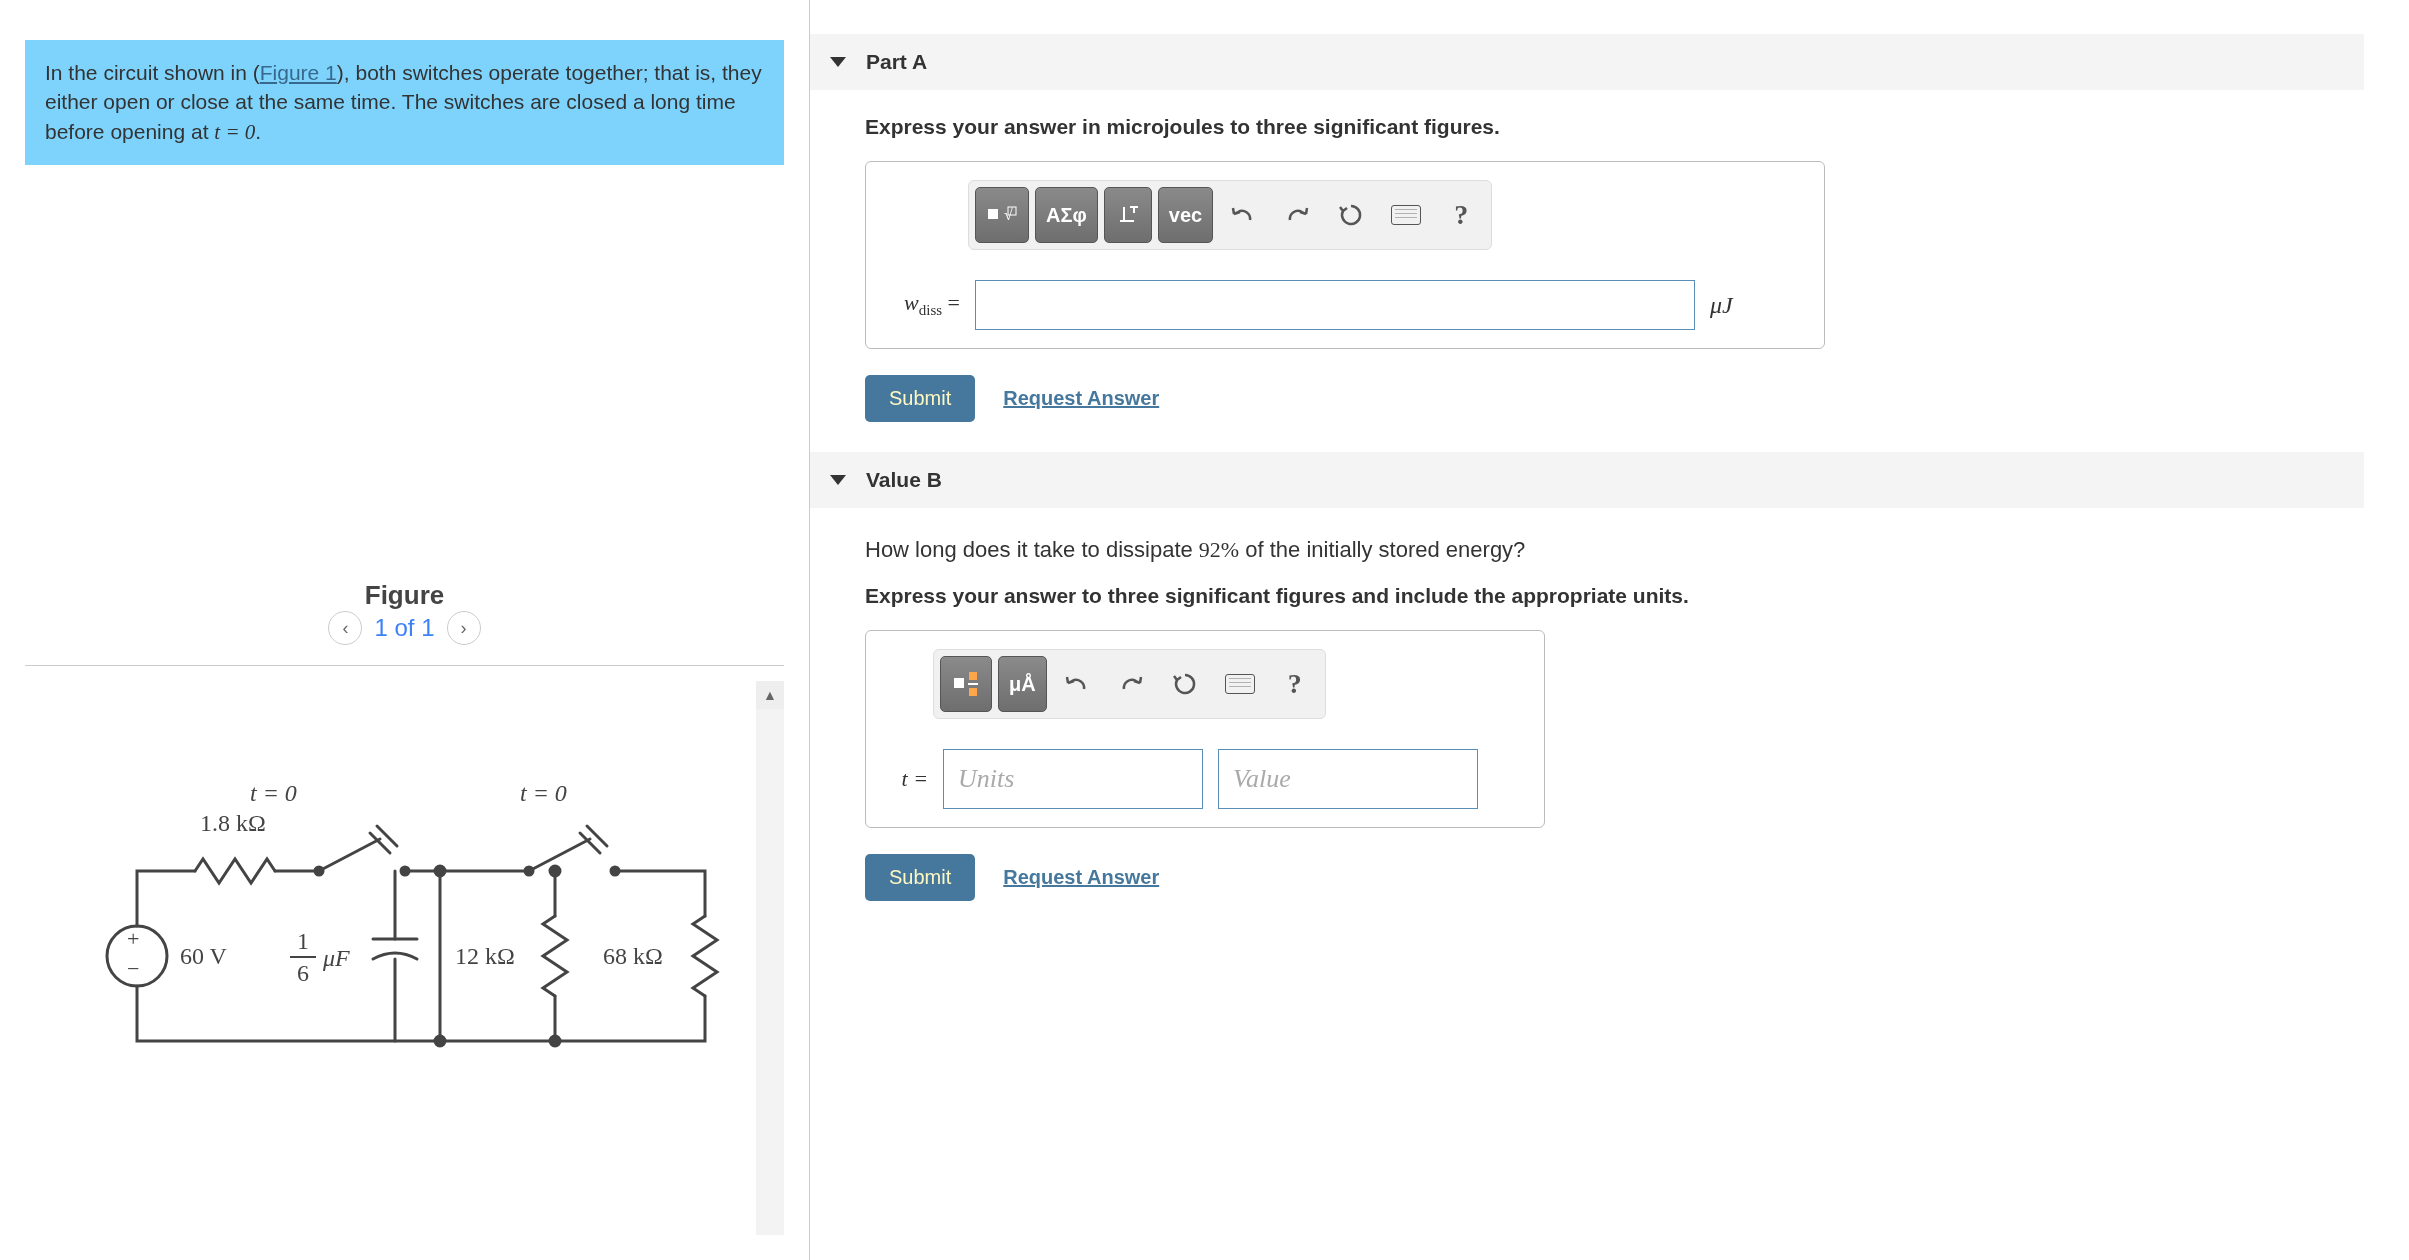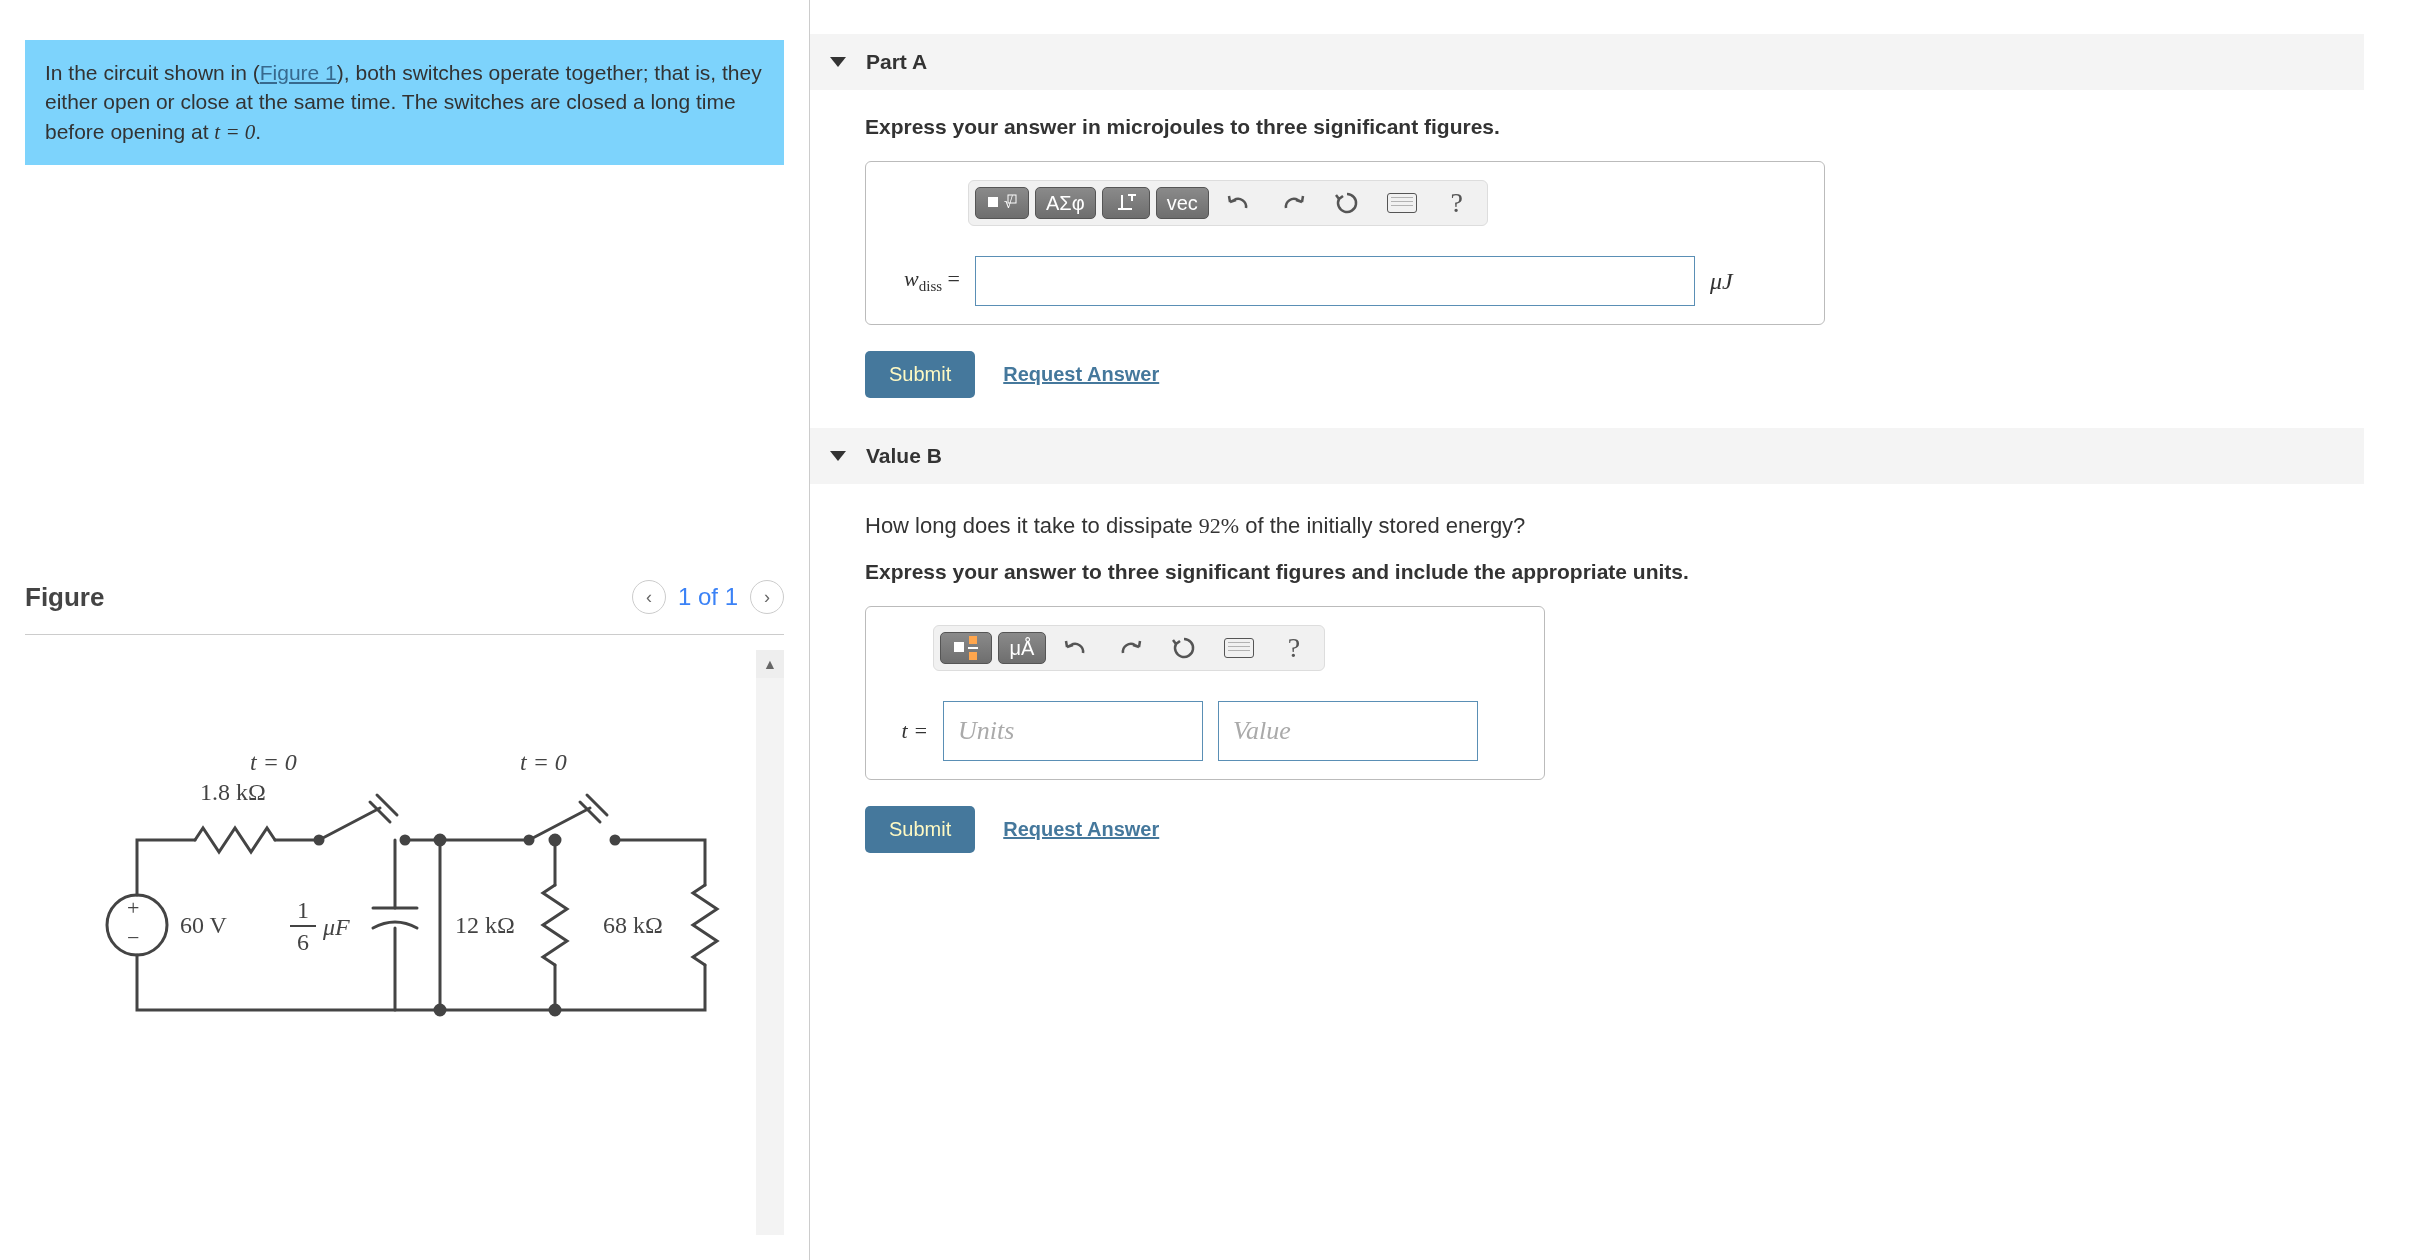--- a/index.html
+++ b/index.html
@@ -24,23 +24,23 @@
     background: #7dd3fc;
     padding: 18px 20px;
     margin-bottom: 25px;
     line-height: 1.4;
     font-size: 21px;
   }
   .intro-box a { color: #37698e; text-decoration: underline; }
   .figure-header {
     display: flex;
     align-items: center;
-    justify-content: space-between;
     margin-top: 390px;
     padding-bottom: 10px;
+    flex-direction: column;
   }
   .figure-title { font-size: 26px; font-weight: bold; color: #444; }
   .fig-nav { display: flex; align-items: center; gap: 12px; }
   .nav-btn {
     width: 34px; height: 34px;
     border: 1px solid #ccc; border-radius: 50%;
     background: #fff;
     display: flex; align-items: center; justify-content: center;
     font-size: 18px; color: #666; cursor: pointer;
   }
@@ -103,29 +103,30 @@
     border: 1px solid #ddd;
     border-radius: 6px;
     padding: 6px;
     display: inline-flex;
     gap: 6px;
     align-items: center;
     margin-bottom: 30px;
     margin-left: 80px;
   }
   .tool-btn {
-    height: 32px;
+    height: 56px;
     min-width: 48px;
     border-radius: 5px;
     display: flex;
     align-items: center;
     justify-content: center;
     font-size: 20px;
     padding: 0 10px;
     cursor: pointer;
+    font-weight: bold;
   }
   .tool-dark {
     background: linear-gradient(#8a8a8a, #6e6e6e);
     color: #fff;
     border: 1px solid #555;
   }
   .tool-light {
     background: transparent;
     color: #555;
     border: none;

